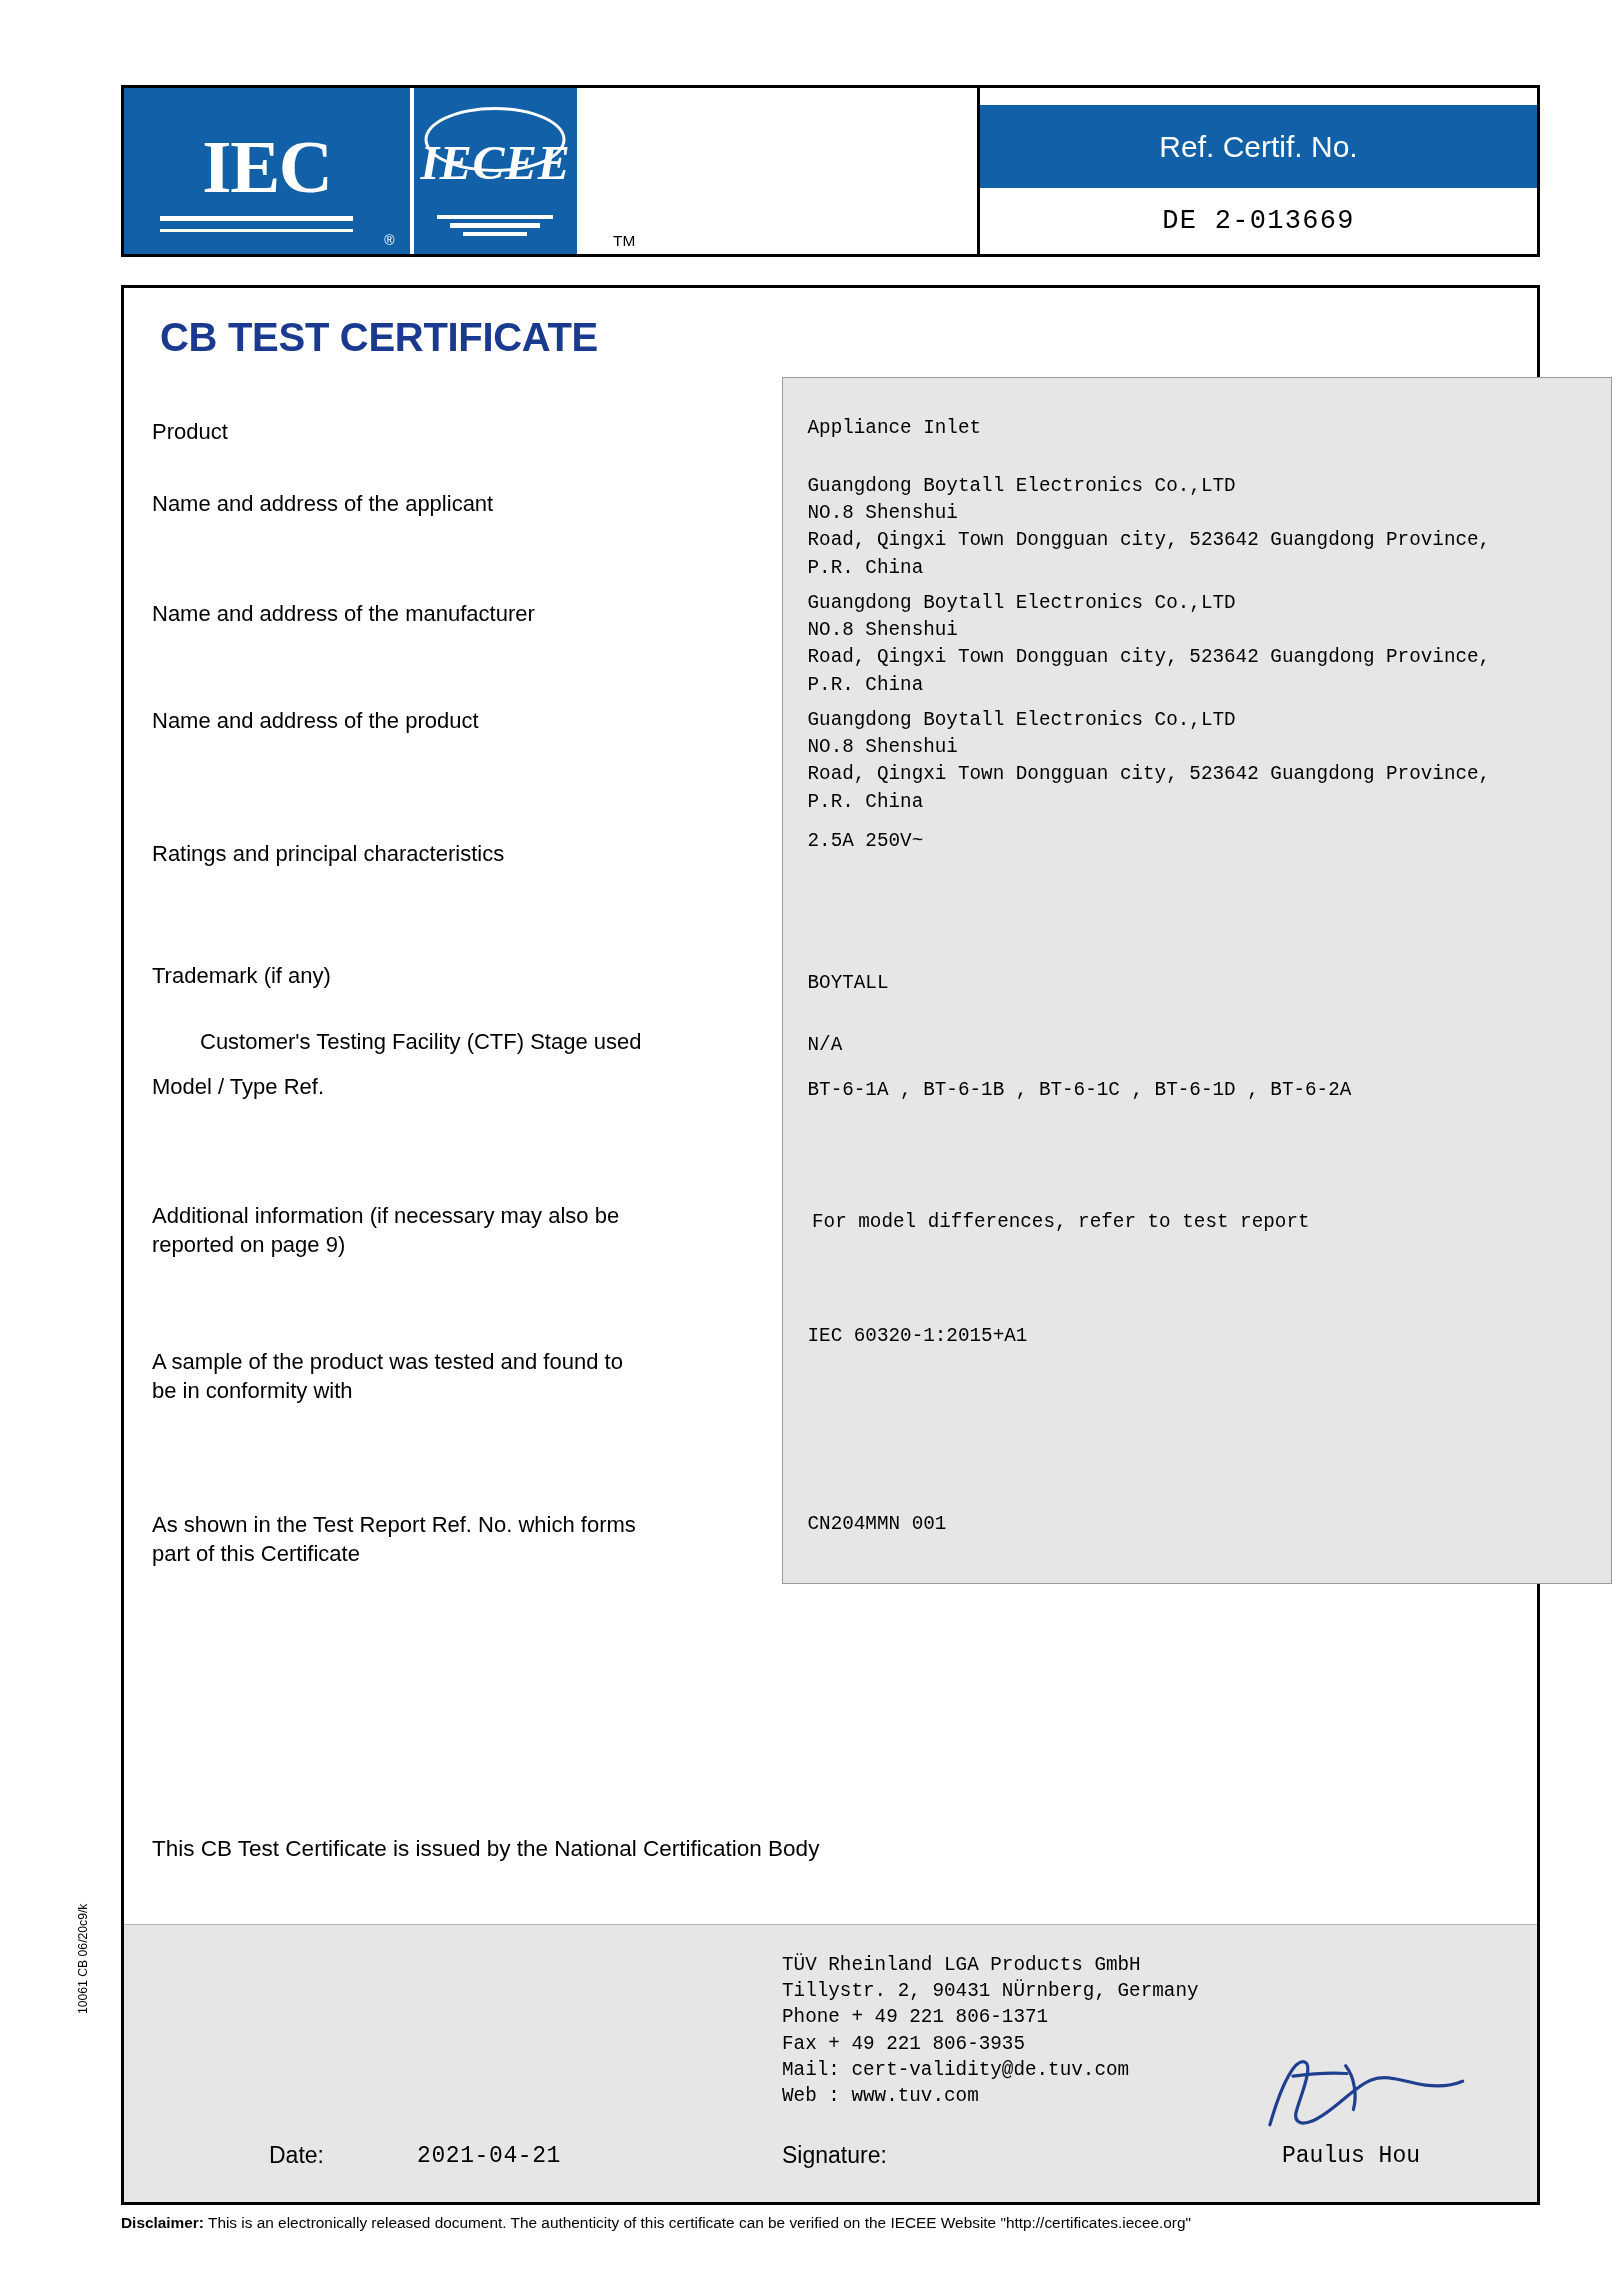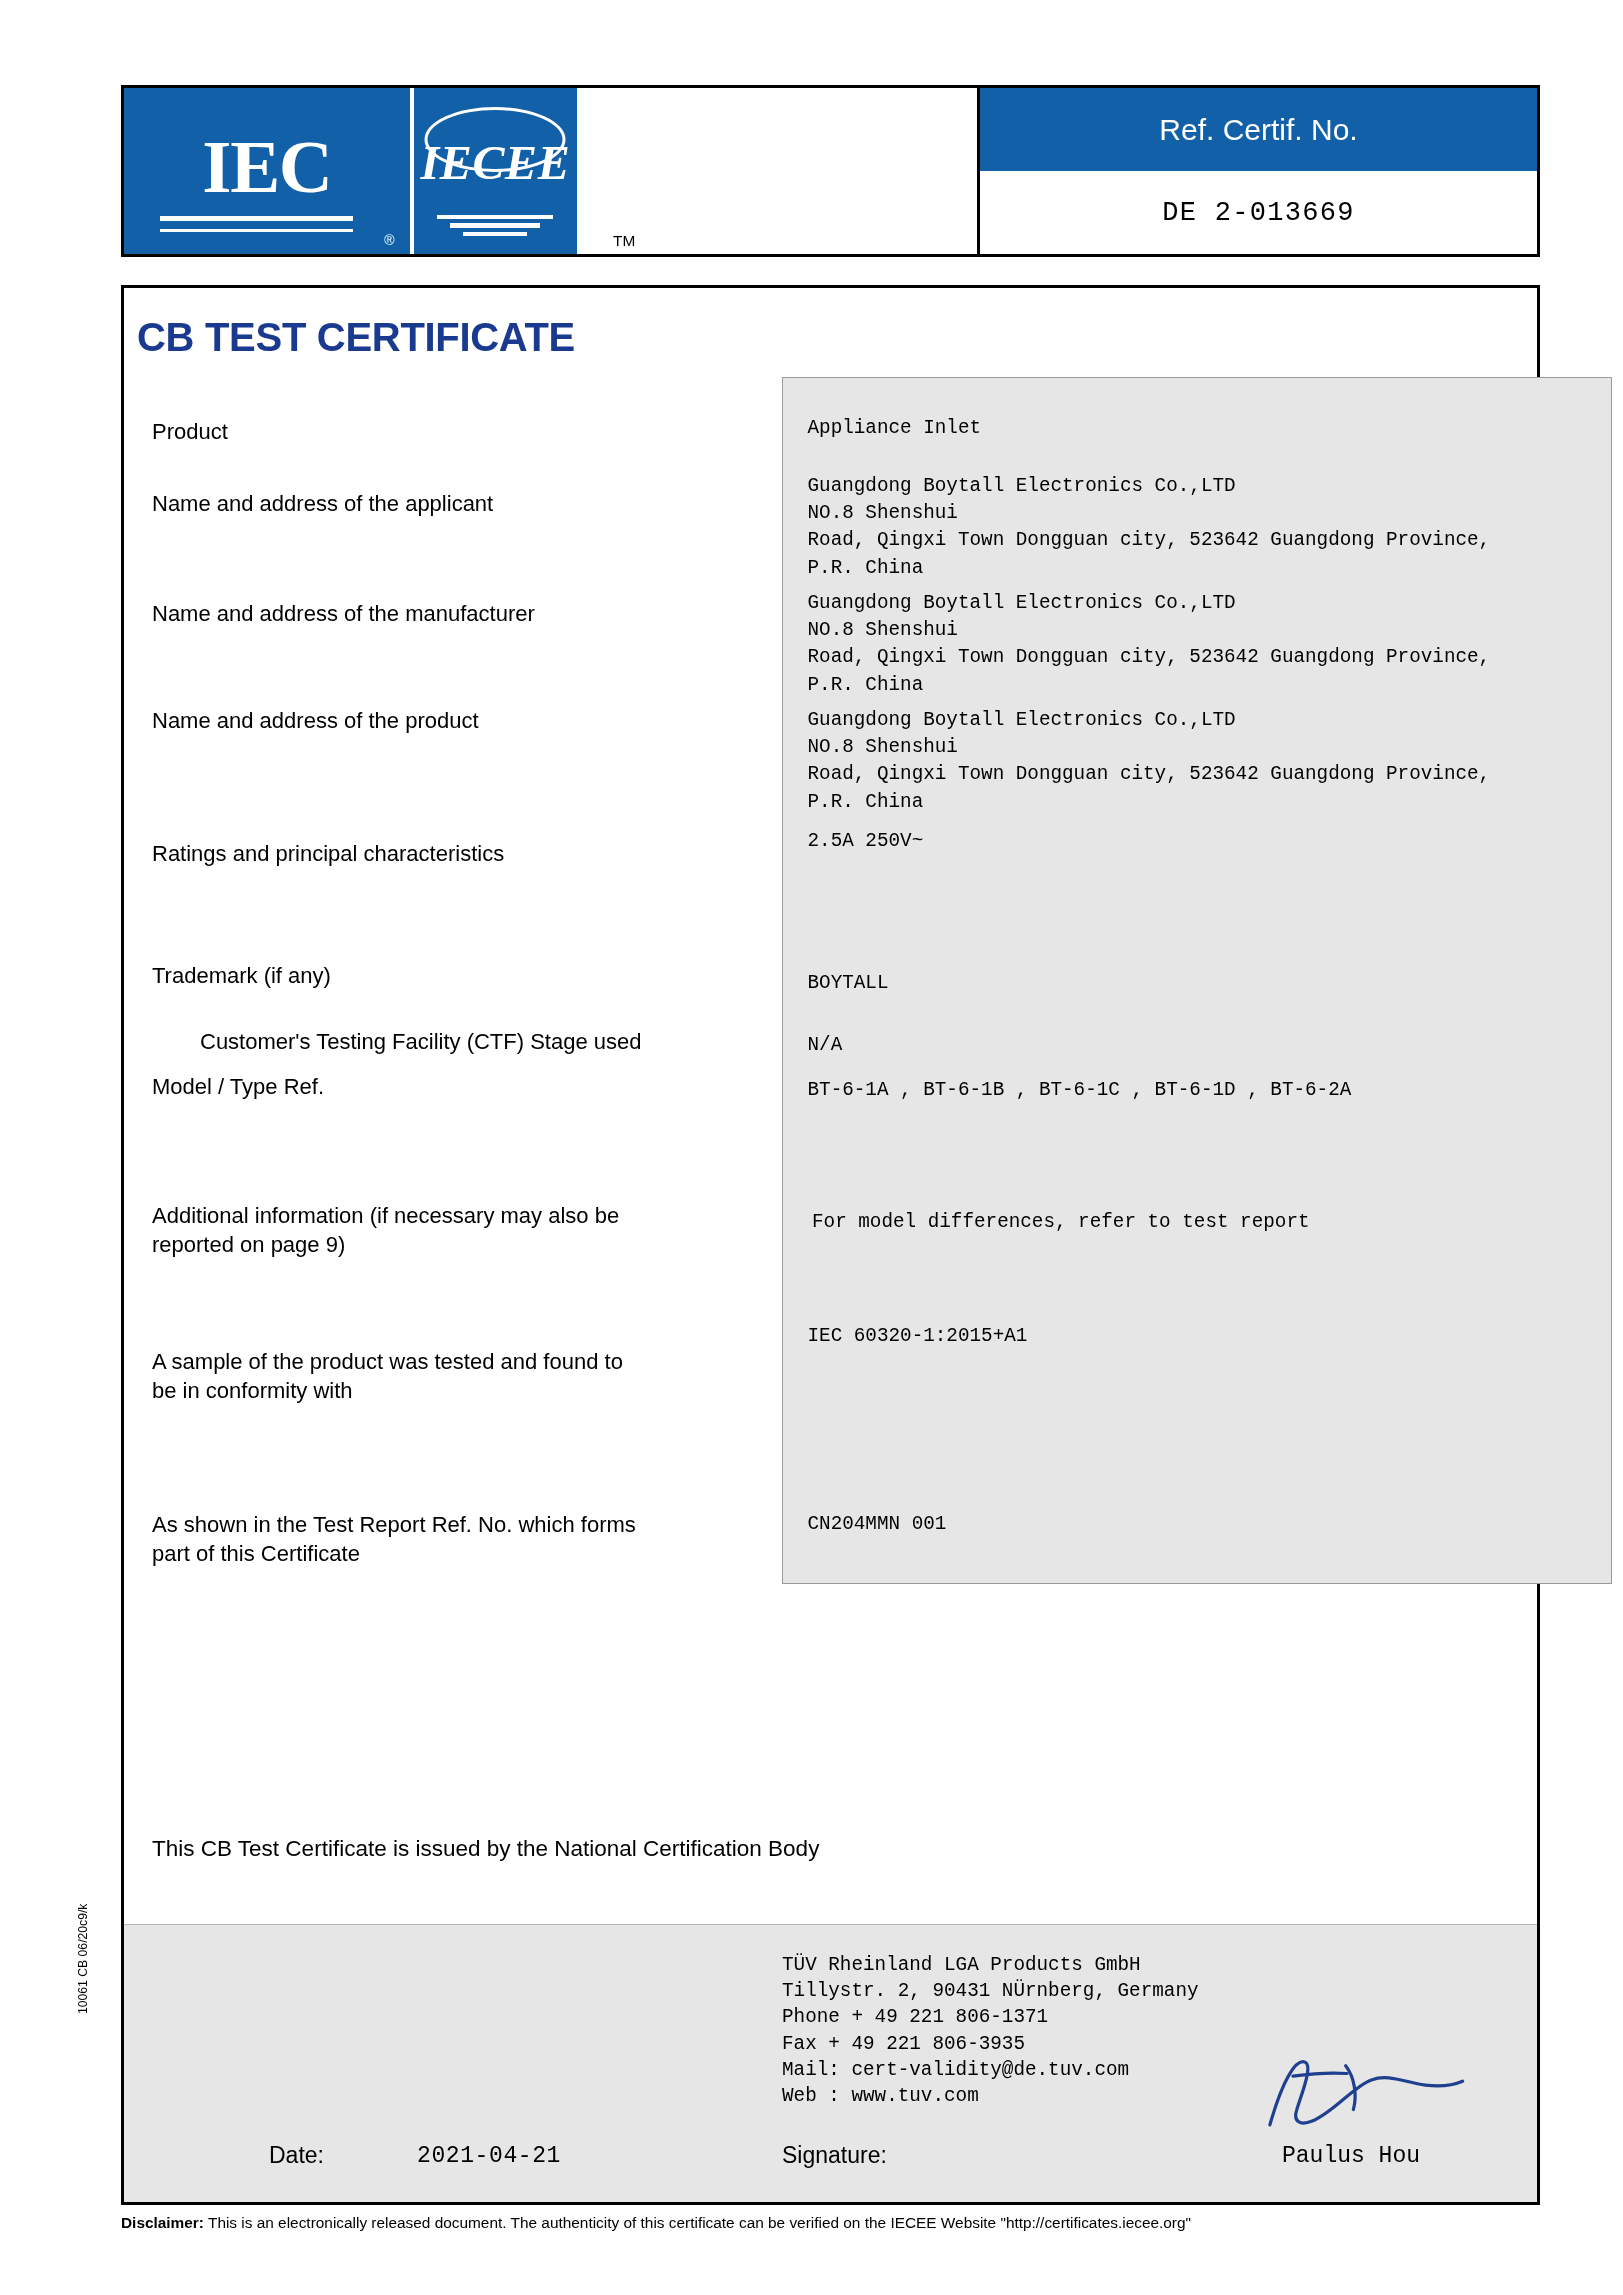--- a/index.html
+++ b/index.html
@@ -134,20 +134,21 @@
     flex-direction: column;
   }
   .ref-title {
     flex: 0 0 50%;
     background: #1160a8;
     color: #ffffff;
     font-size: 30px;
     display: flex;
     align-items: center;
     justify-content: center;
+    margin-top: 17px;
   }
   .ref-value {
     flex: 1;
     display: flex;
     align-items: center;
     justify-content: center;
     font-family: "Liberation Mono", monospace;
     font-size: 27px;
     letter-spacing: 1.3px;
     background: #ffffff;
@@ -169,21 +170,21 @@
     color: #ffffff;
     font-size: 24px;
     line-height: 1.5;
     padding: 18px 28px 19.3px 28px;
     box-sizing: border-box;
   }
   .cb-title {
     color: #1a3a8f;
     font-size: 40px;
     font-weight: bold;
-    padding: 27px 0 0 13px;
+    padding: 27px 0 0 36px;
     letter-spacing: -0.3px;
   }
 
   
   .fields {
     position: relative;
     margin-top: 16.7px;
     height: 1223px;
   }
   .labels {

